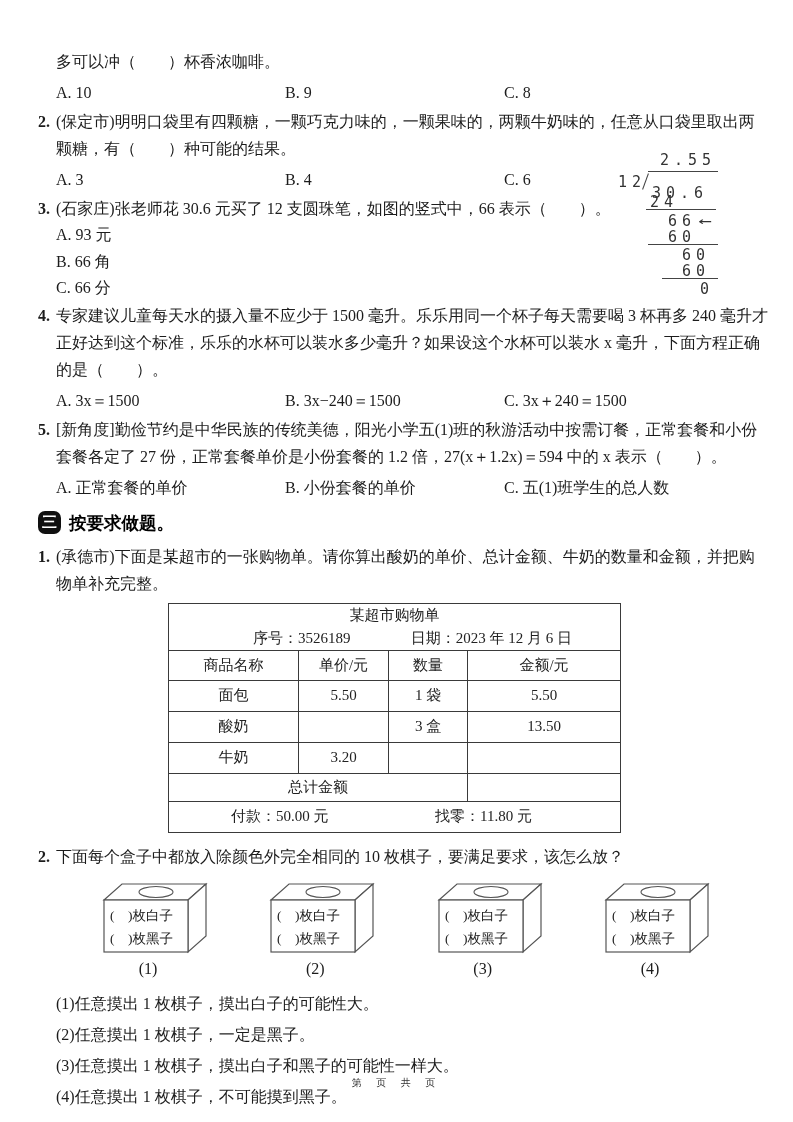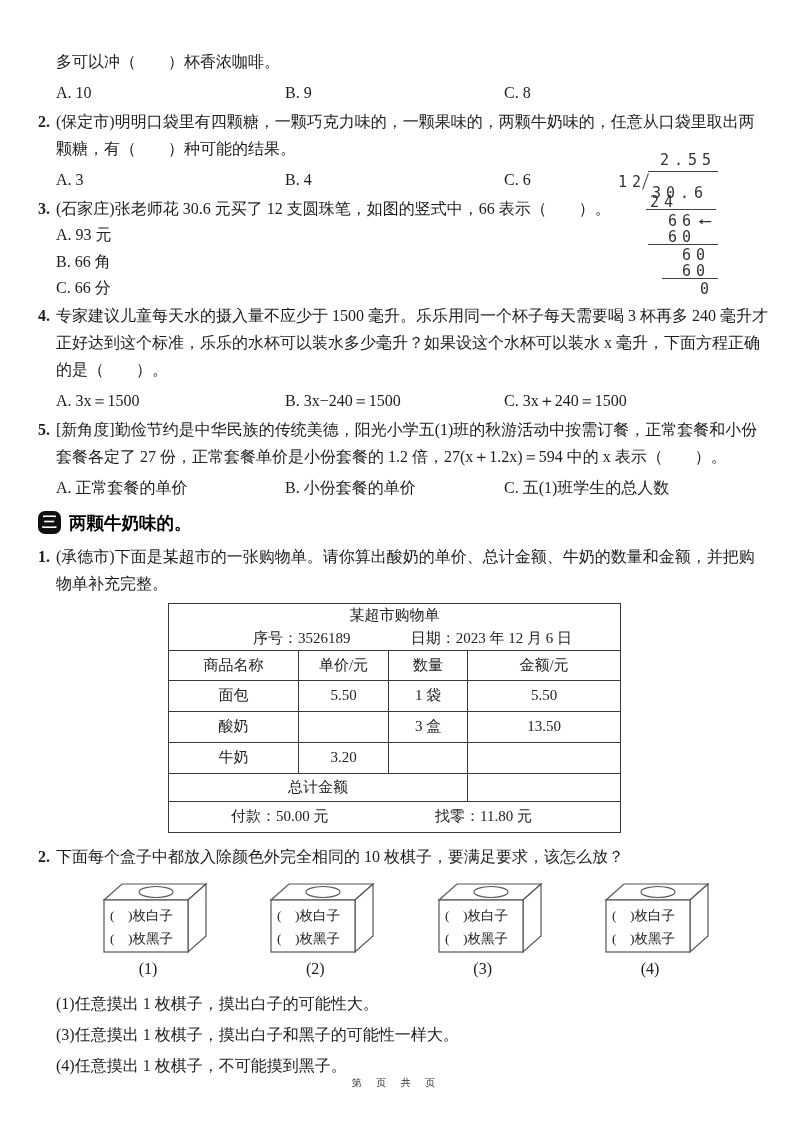--- a/index.html
+++ b/index.html
@@ -119,21 +119,21 @@
     <span class="qtext">[新角度]勤俭节约是中华民族的传统美德，阳光小学五(1)班的秋游活动中按需订餐，正常套餐和小份套餐各定了 27 份，正常套餐单价是小份套餐的 1.2 倍，27(x＋1.2x)＝594 中的 x 表示（　　）。</span>
   </div>
   <div class="opt-row">
     <span class="opt-col">A. 正常套餐的单价</span>
     <span class="opt-col">B. 小份套餐的单价</span>
     <span class="opt-col">C. 五(1)班学生的总人数</span>
   </div>
 
   <div class="sec-head">
     <span class="sec-badge">三</span>
-    <span class="sec-title">两颗牛奶味的。</span>
+    <span class="sec-title">按要求做题。</span>
   </div>
 
   <div class="q">
     <span class="qnum">1.</span>
     <span class="qtext">(承德市)下面是某超市的一张购物单。请你算出酸奶的单价、总计金额、牛奶的数量和金额，并把购物单补充完整。</span>
   </div>
 
   <table class="receipt">
     <colgroup>
         <col style="width:130px">
@@ -237,20 +237,21 @@
         <ellipse cx="56" cy="14" rx="17" ry="5.5" fill="#fff" stroke="#555" stroke-width="1.1"></ellipse>
         <text x="10" y="42" font-size="13.5" fill="#222">(　)枚白子</text>
         <text x="10" y="65" font-size="13.5" fill="#222">(　)枚黑子</text>
       </svg>
       <div class="box-label">(4)</div>
     </div>
   </div>
 
   <div class="statements">
     <div>(1)任意摸出 1 枚棋子，摸出白子的可能性大。</div>
+    <div>(2)任意摸出 1 枚棋子，一定是黑子。</div>
     <div>(3)任意摸出 1 枚棋子，摸出白子和黑子的可能性一样大。</div>
     <div>(4)任意摸出 1 枚棋子，不可能摸到黑子。</div>
   </div>
 
 </div>
 
 <div class="division">
   <span class="d-quot">2.55</span>
   <span class="d-divisor">12</span>
   <span class="slash"></span>

